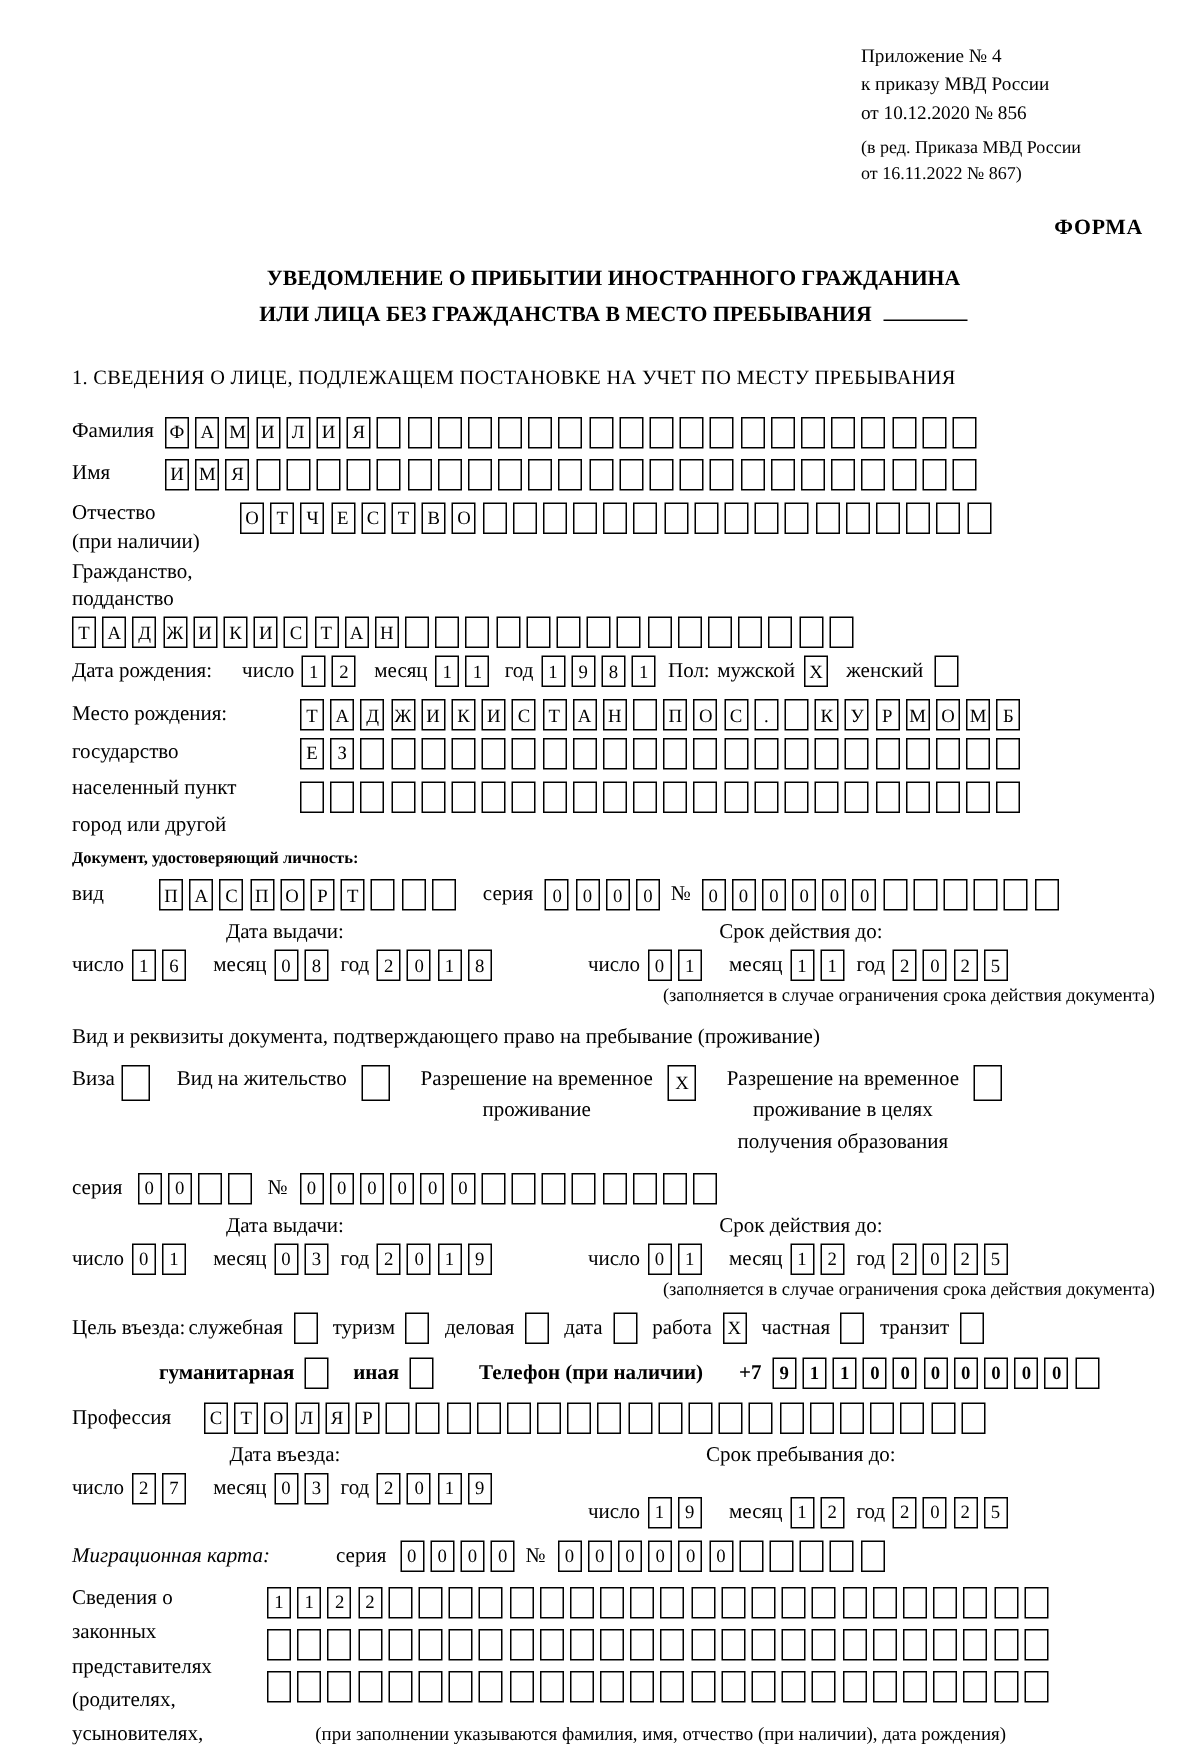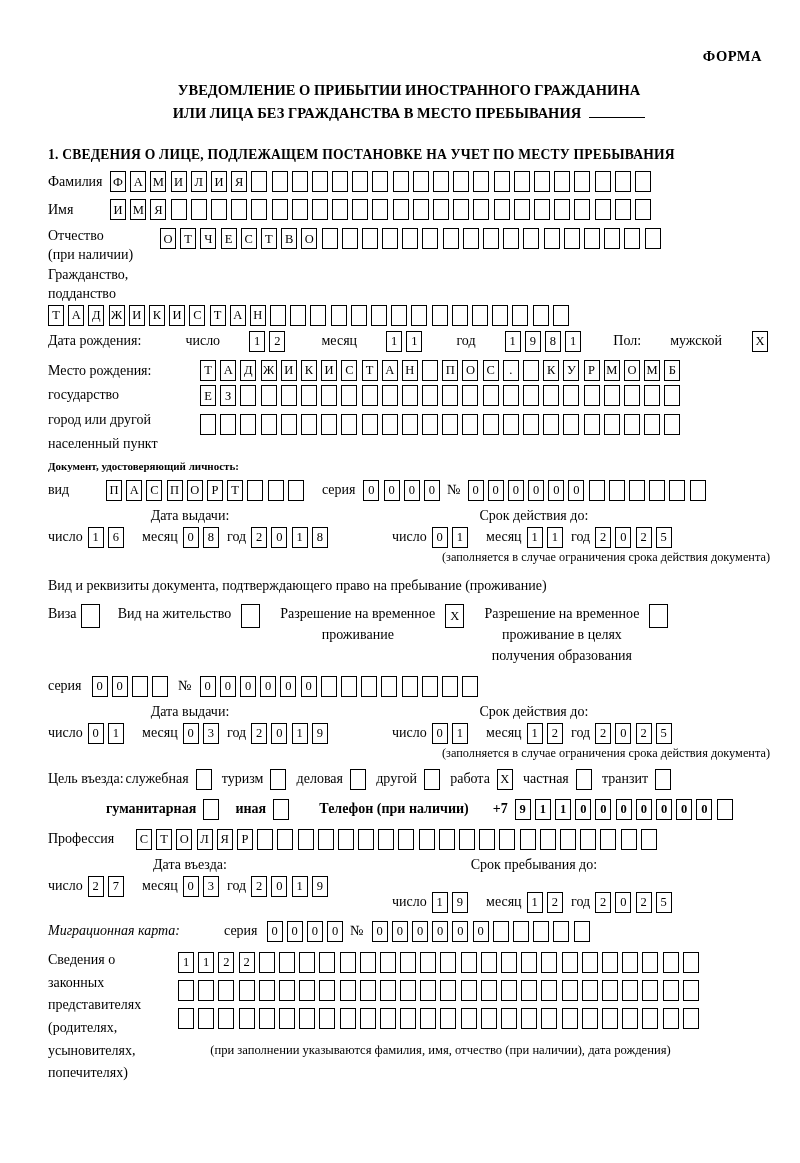--- a/index.html
+++ b/index.html
@@ -12,21 +12,21 @@
   .page { width:800px; height:1163px; padding:28px 30px 16px 48px; position:relative; }
 
   
   .hdr-right { margin-left:auto; width:196px; font-size:12.8px; line-height:1.5; }
   .hdr-right .edition { font-size:12px; margin-top:4px; line-height:1.45; }
   .forma { text-align:right; font-weight:bold; font-size:14.5px; margin:20px 8px 14px 0; letter-spacing:.5px; }
 
   
   .title { text-align:center; font-weight:bold; font-size:14.5px; line-height:1.6; margin-bottom:22px; }
   .blank-line { display:inline-block; width:56px; border-bottom:1.6px solid #000; height:13px; margin-left:8px; }
-  .sec-head { font-weight:bold; font-size:13.6px; margin-bottom:8px; letter-spacing:.2px; }
+  .sec-head { font-weight:normal; font-size:13.6px; margin-bottom:18px; letter-spacing:.2px; }
 
   
   .cells { display:inline-flex; flex:none; }
   .cell {
     display:inline-flex; flex:none; align-items:center; justify-content:center;
     width:16px; height:21px; border:1.6px solid #000; margin-right:4.2px;
     font-size:12.5px; line-height:1;
   }
   .big .cell, .cell.big { width:19px; height:24px; }
 
@@ -57,20 +57,29 @@
   .purpose { display:flex; align-items:center; }
   .purpose .cells { margin:0 6px 0 7px; }
 
   .bottom-note { font-size:12.6px; text-align:center; margin-left:120px; margin-top:2px; }
 </style>
 </head>
 <body>
 
 <div class="page">
 
+  <div class="hdr-right">
+    <div>Приложение № 4</div>
+    <div>к приказу МВД России</div>
+    <div>от 10.12.2020 № 856</div>
+    <div class="edition">
+      <div>(в ред. Приказа МВД России</div>
+      <div>от 16.11.2022 № 867)</div>
+    </div>
+  </div>
 
   <div class="forma">ФОРМА</div>
 
   <div class="title">
     <div>УВЕДОМЛЕНИЕ О ПРИБЫТИИ ИНОСТРАННОГО ГРАЖДАНИНА</div>
     <div><span>ИЛИ ЛИЦА БЕЗ ГРАЖДАНСТВА В МЕСТО ПРЕБЫВАНИЯ</span><span class="blank-line"></span></div>
   </div>
 
   <div class="sec-head">1. СВЕДЕНИЯ О ЛИЦЕ, ПОДЛЕЖАЩЕМ ПОСТАНОВКЕ НА УЧЕТ ПО МЕСТУ ПРЕБЫВАНИЯ</div>
 
@@ -202,21 +211,21 @@
         <span class="cell"></span>
         <span class="cell"></span>
         <span class="cell"></span>
         <span class="cell"></span>
         <span class="cell"></span>
         <span class="cell"></span>
         <span class="cell"></span>
       </span>
   </div>
 
-  <div class="row" style="margin-top:-2px;gap:24px;">
+  <div class="row" style="margin-top:-2px;">
     <span class="lbl" style="margin-right:12px;">Дата рождения:</span>
     <span class="dlabel" style="margin-left:8px;">число</span>
     <span class="cells">
         <span class="cell">1</span>
         <span class="cell">2</span>
       </span>
     <span class="dlabel" style="margin-left:8px;">месяц</span>
     <span class="cells">
         <span class="cell">1</span>
         <span class="cell">1</span>
@@ -236,22 +245,22 @@
     <span style="margin-left:8px; margin-right:8px;">женский</span>
     <span class="cells">
         <span class="cell"></span>
       </span>
   </div>
 
   <div class="col-block" style="margin-top:3px;">
     <div class="left" style="width:152px; line-height:1.75;">
       <div>Место рождения:</div>
       <div>государство</div>
+      <div>населенный пункт</div>
       <div>город или другой</div>
-      <div>населенный пункт</div>
     </div>
     <div class="right" style="padding-top:1px;">
       <div class="cells">
           <span class="cell">Т</span>
           <span class="cell">А</span>
           <span class="cell">Д</span>
           <span class="cell">Ж</span>
           <span class="cell">И</span>
           <span class="cell">К</span>
           <span class="cell">И</span>
@@ -543,21 +552,21 @@
           <span class="cell"></span>
         </span>
       </span>
     <span class="purpose">
         <span>деловая</span>
         <span class="cells">
           <span class="cell"></span>
         </span>
       </span>
     <span class="purpose">
-        <span>другой</span>
+        <span>дата</span>
         <span class="cells">
           <span class="cell"></span>
         </span>
       </span>
     <span class="purpose">
         <span>работа</span>
         <span class="cells">
           <span class="cell">X</span>
         </span>
       </span>

